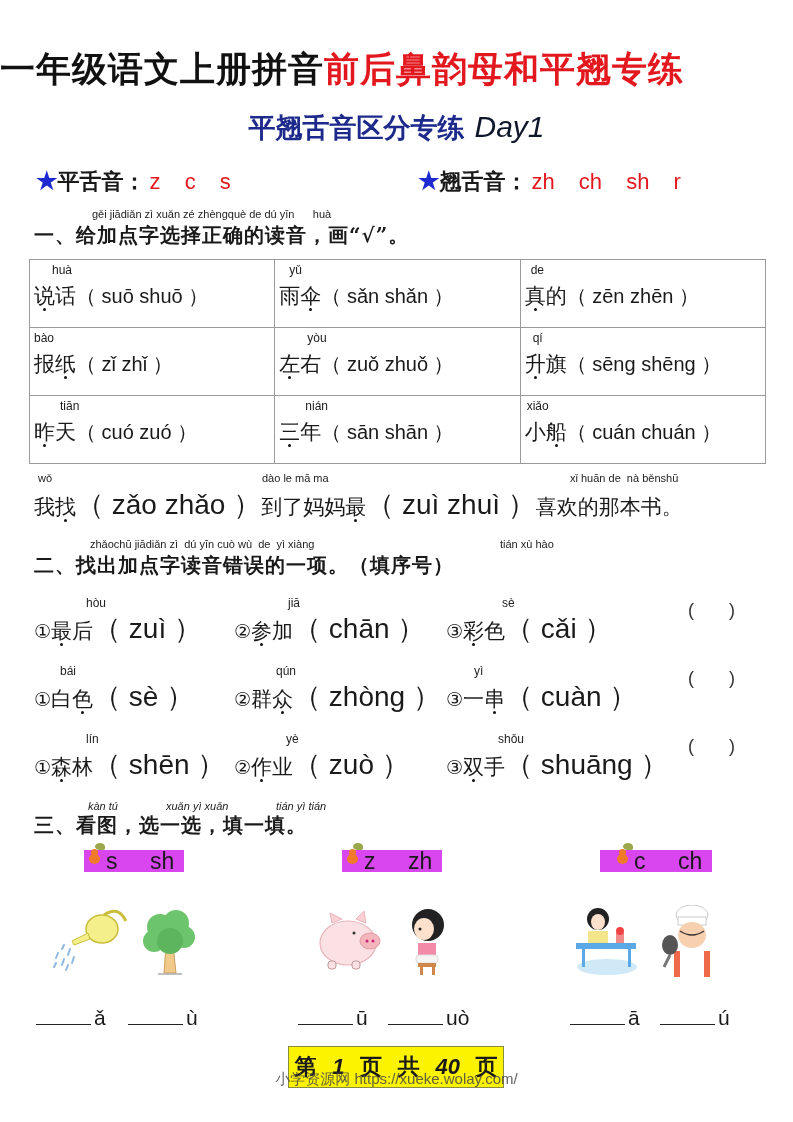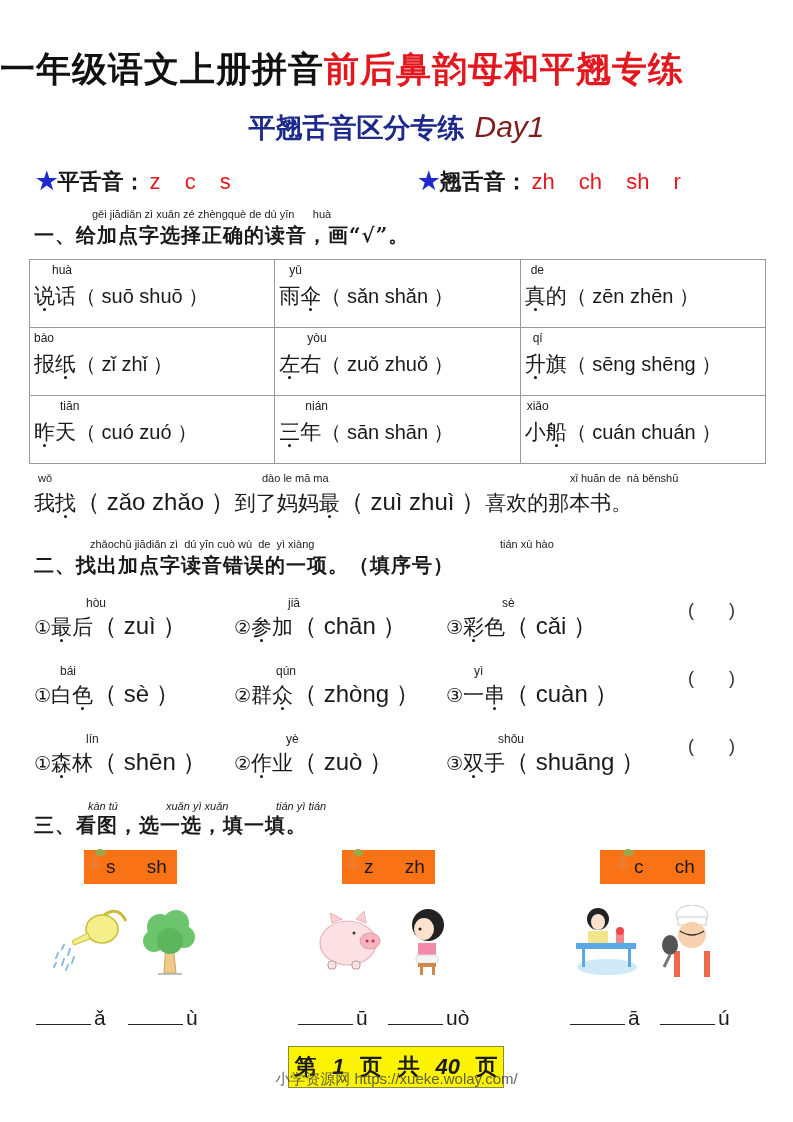--- a/index.html
+++ b/index.html
@@ -5,46 +5,46 @@
   html, body { margin: 0; padding: 0; background: #ffffff; }
   body { width: 793px; height: 1122px; position: relative; overflow: hidden;
          font-family: "DejaVu Sans", "Liberation Sans", sans-serif; color: #1a1a1a; }
   .abs { position: absolute; }
   .title { left: 0; width: 663px; top: 46px; text-align: center; font-size: 35px; font-weight: bold;
            font-family: "DejaVu Serif", "Liberation Serif", serif; letter-spacing: 1px; white-space: nowrap; }
   .title .black { color: #111; }
   .title .red { color: #e3181f; }
   .subtitle { left: 0; width: 793px; top: 110px; text-align: center; font-size: 27px; font-weight: bold;
               color: #1d2a8c; font-family: "DejaVu Serif", "Liberation Serif", serif; white-space: nowrap; }
-  .subtitle .day { color: #7f1d1d; font-style: italic; font-weight: normal;
+  .subtitle .day { color: #0f172a; font-style: italic; font-weight: normal;
                    font-family: "Liberation Sans", sans-serif; font-size: 30px; margin-left: 10px; }
   .tongue { top: 166px; font-size: 22px; font-weight: bold; white-space: nowrap;
             font-family: "DejaVu Serif", "Liberation Serif", serif; }
   .tongue .star { color: #1d2ad0; font-size: 24px; }
   .tongue .sounds { color: #e3181f; font-weight: normal; font-family: "Liberation Sans", sans-serif;
                     font-size: 22px; word-spacing: 18px; margin-left: 4px; }
   .py { font-size: 11px; color: #222; white-space: nowrap; font-family: "Liberation Sans", sans-serif; }
   .heading { font-size: 20px; font-weight: bold; white-space: nowrap;
              font-family: "DejaVu Serif", "Liberation Serif", serif; letter-spacing: 1px; }
   table.grid { position: absolute; left: 29px; top: 259px; width: 737px; border-collapse: collapse; }
   table.grid td { border: 1.5px solid #9a9a9a; height: 67px; width: 33.3%; padding: 0; position: relative; vertical-align: top; }
   .cell-py { position: absolute; top: 3px; font-size: 12px; font-family: "Liberation Sans", sans-serif; }
   .cell-main { position: absolute; top: 22px; left: 4px; font-size: 21px; white-space: nowrap; }
   .cell-main .hz { font-family: "DejaVu Serif", "Liberation Serif", serif; }
   .cell-main .opt { font-family: "Liberation Sans", sans-serif; font-size: 20px; }
   .dot { position: relative; }
   .dot::after { content: ""; position: absolute; left: 50%; bottom: -3px; width: 3px; height: 3px;
                 margin-left: -1.5px; border-radius: 50%; background: #111; }
   .line { font-size: 21px; white-space: nowrap; }
   .line .hz { font-family: "DejaVu Serif", "Liberation Serif", serif; }
-  .line .opt { font-family: "Liberation Sans", sans-serif; font-size: 24px; }
+  .line .opt { font-family: "Liberation Sans", sans-serif; font-size: 28px; }
   .circ { font-size: 19px; }
   .paren { font-size: 18px; color: #333; font-family: "Liberation Sans", sans-serif; word-spacing: 30px; }
-  .chip { background: #f97316; height: 34px; display: flex; align-items: center; padding: 0 10px 0 4px;
-          font-size: 19px; font-family: "Liberation Sans", sans-serif; word-spacing: 26px; }
+  .chip { background: #d946ef; height: 22px; display: flex; align-items: center; padding: 0 10px 0 4px;
+          font-size: 23px; font-family: "Liberation Sans", sans-serif; word-spacing: 26px; }
   .gourd { display: inline-block; width: 12px; height: 18px; position: relative; margin-right: 6px; top: -6px; }
   .gourd .b1 { position: absolute; left: 1px; bottom: 0; width: 11px; height: 10px; background: #f07a2a; border-radius: 50%; }
   .gourd .b2 { position: absolute; left: 3px; bottom: 8px; width: 7px; height: 7px; background: #f07a2a; border-radius: 50%; }
   .gourd .lf { position: absolute; left: 7px; top: -3px; width: 10px; height: 7px; background: #9aa84a; border-radius: 50% 50% 20% 50%; }
   .blank { display: inline-block; width: 55px; border-bottom: 1.5px solid #222; margin-right: 3px; }
   .ans { font-size: 21px; font-family: "Liberation Sans", sans-serif; white-space: nowrap; }
   .footer-box { left: 288px; top: 1046px; width: 214px; height: 40px; background: #fbf300; border: 1.5px solid #8a8a40;
                 display: flex; align-items: center; justify-content: center; font-size: 22px; font-weight: bold;
                 font-family: "DejaVu Serif", "Liberation Serif", serif; word-spacing: 8px; }
   .footer-box .num { font-style: italic; font-family: "Liberation Sans", sans-serif; }

